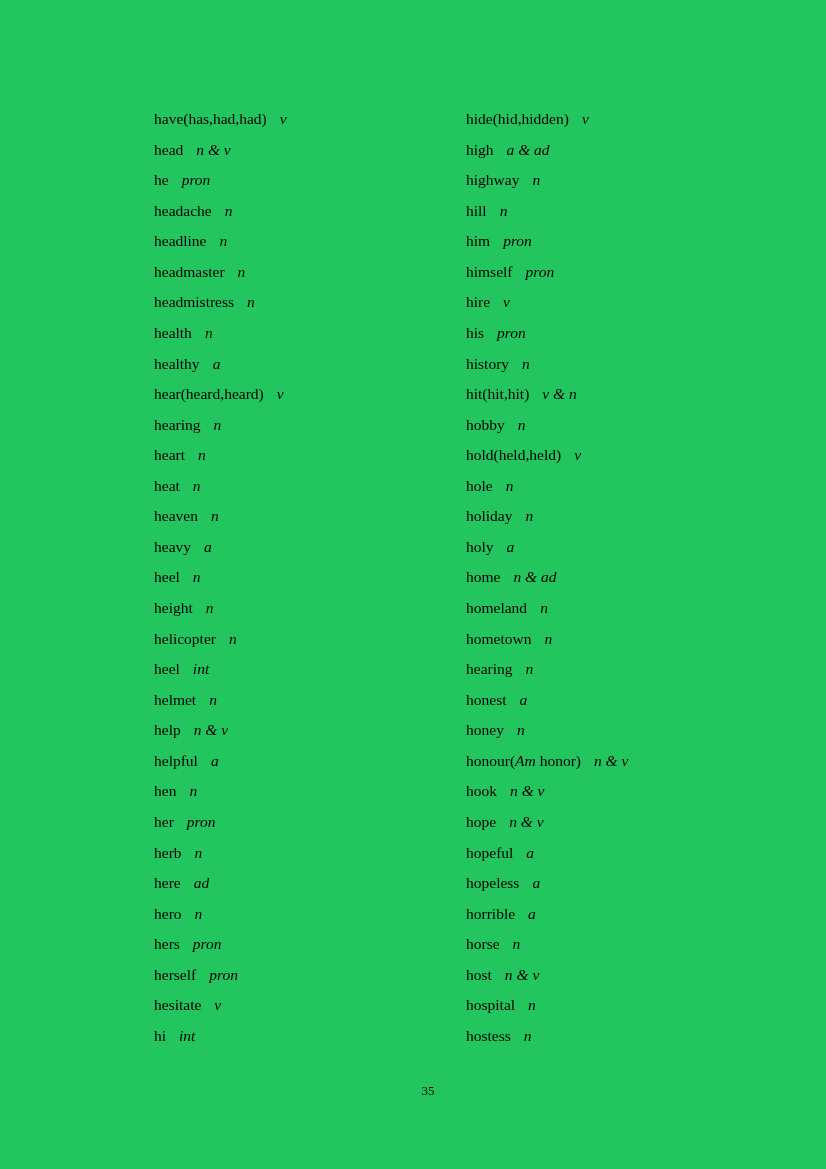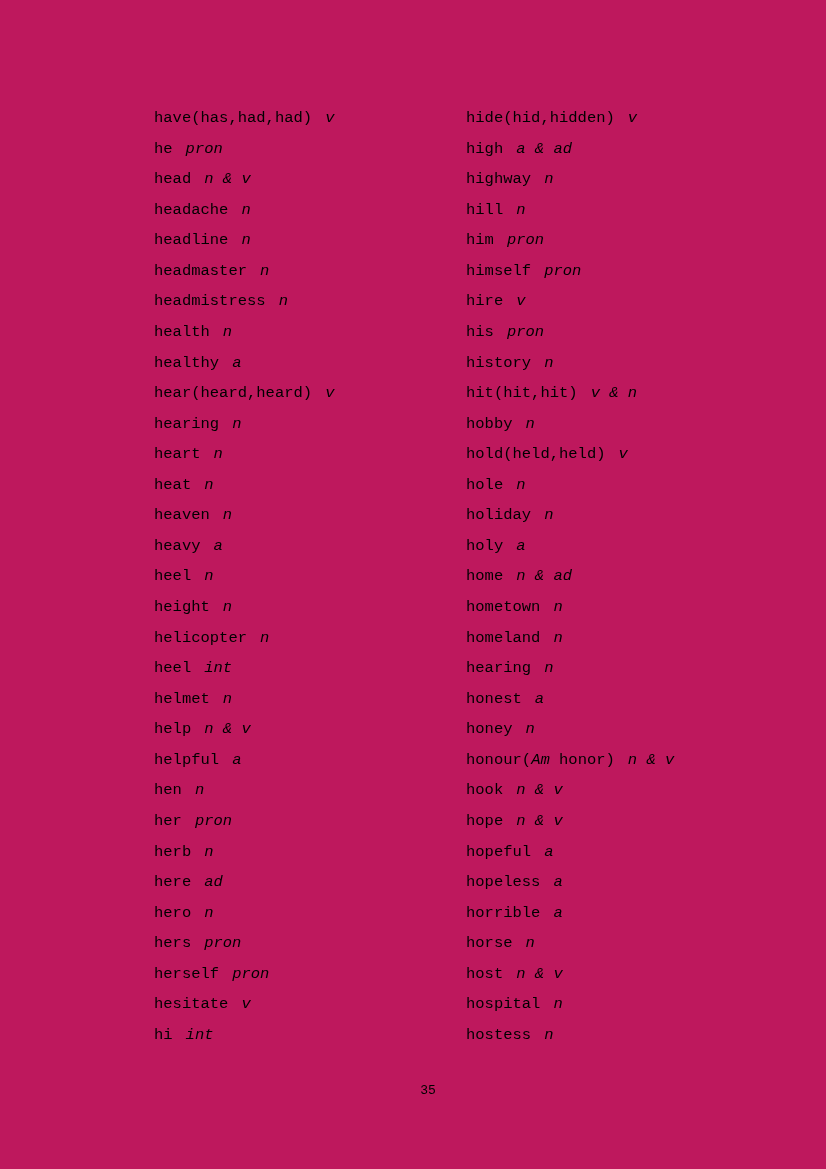--- a/index.html
+++ b/index.html
@@ -4,22 +4,22 @@
 <style>
   html, body {
     margin: 0;
     padding: 0;
     background: #ffffff;
   }
   .page {
     position: relative;
     width: 826px;
     height: 1169px;
-    background: #be185d;
-    font-family: Liberation Mono, monospace;
+    background: #22c55e;
+    font-family: Liberation Serif, serif;
     color: #000000;
     overflow: hidden;
   }
   .col {
     position: absolute;
     top: 109px;
   }
   .col-left  { left: 154px; }
   .col-right { left: 466px; }
   .entry {
@@ -45,22 +45,22 @@
     font-size: 13px;
     color: #000000;
   }
 </style>
 </head>
 <body>
 
 <div class="page">
   <div class="col col-left">
       <div class="entry"><span class="word">have(has,had,had)</span><span class="pos">v</span></div>
+      <div class="entry"><span class="word">head</span><span class="pos">n &amp; v</span></div>
       <div class="entry"><span class="word">he</span><span class="pos">pron</span></div>
-      <div class="entry"><span class="word">head</span><span class="pos">n &amp; v</span></div>
       <div class="entry"><span class="word">headache</span><span class="pos">n</span></div>
       <div class="entry"><span class="word">headline</span><span class="pos">n</span></div>
       <div class="entry"><span class="word">headmaster</span><span class="pos">n</span></div>
       <div class="entry"><span class="word">headmistress</span><span class="pos">n</span></div>
       <div class="entry"><span class="word">health</span><span class="pos">n</span></div>
       <div class="entry"><span class="word">healthy</span><span class="pos">a</span></div>
       <div class="entry"><span class="word">hear(heard,heard)</span><span class="pos">v</span></div>
       <div class="entry"><span class="word">hearing</span><span class="pos">n</span></div>
       <div class="entry"><span class="word">heart</span><span class="pos">n</span></div>
       <div class="entry"><span class="word">heat</span><span class="pos">n</span></div>
@@ -93,22 +93,22 @@
       <div class="entry"><span class="word">hire</span><span class="pos">v</span></div>
       <div class="entry"><span class="word">his</span><span class="pos">pron</span></div>
       <div class="entry"><span class="word">history</span><span class="pos">n</span></div>
       <div class="entry"><span class="word">hit(hit,hit)</span><span class="pos">v &amp; n</span></div>
       <div class="entry"><span class="word">hobby</span><span class="pos">n</span></div>
       <div class="entry"><span class="word">hold(held,held)</span><span class="pos">v</span></div>
       <div class="entry"><span class="word">hole</span><span class="pos">n</span></div>
       <div class="entry"><span class="word">holiday</span><span class="pos">n</span></div>
       <div class="entry"><span class="word">holy</span><span class="pos">a</span></div>
       <div class="entry"><span class="word">home</span><span class="pos">n &amp; ad</span></div>
+      <div class="entry"><span class="word">homeland</span><span class="pos">n</span></div>
       <div class="entry"><span class="word">hometown</span><span class="pos">n</span></div>
-      <div class="entry"><span class="word">homeland</span><span class="pos">n</span></div>
       <div class="entry"><span class="word">hearing</span><span class="pos">n</span></div>
       <div class="entry"><span class="word">honest</span><span class="pos">a</span></div>
       <div class="entry"><span class="word">honey</span><span class="pos">n</span></div>
       <div class="entry"><span class="word"><span>honour(</span><span class="it">Am</span><span> honor)</span></span><span class="pos">n &amp; v</span></div>
       <div class="entry"><span class="word">hook</span><span class="pos">n &amp; v</span></div>
       <div class="entry"><span class="word">hope</span><span class="pos">n &amp; v</span></div>
       <div class="entry"><span class="word">hopeful</span><span class="pos">a</span></div>
       <div class="entry"><span class="word">hopeless</span><span class="pos">a</span></div>
       <div class="entry"><span class="word">horrible</span><span class="pos">a</span></div>
       <div class="entry"><span class="word">horse</span><span class="pos">n</span></div>

